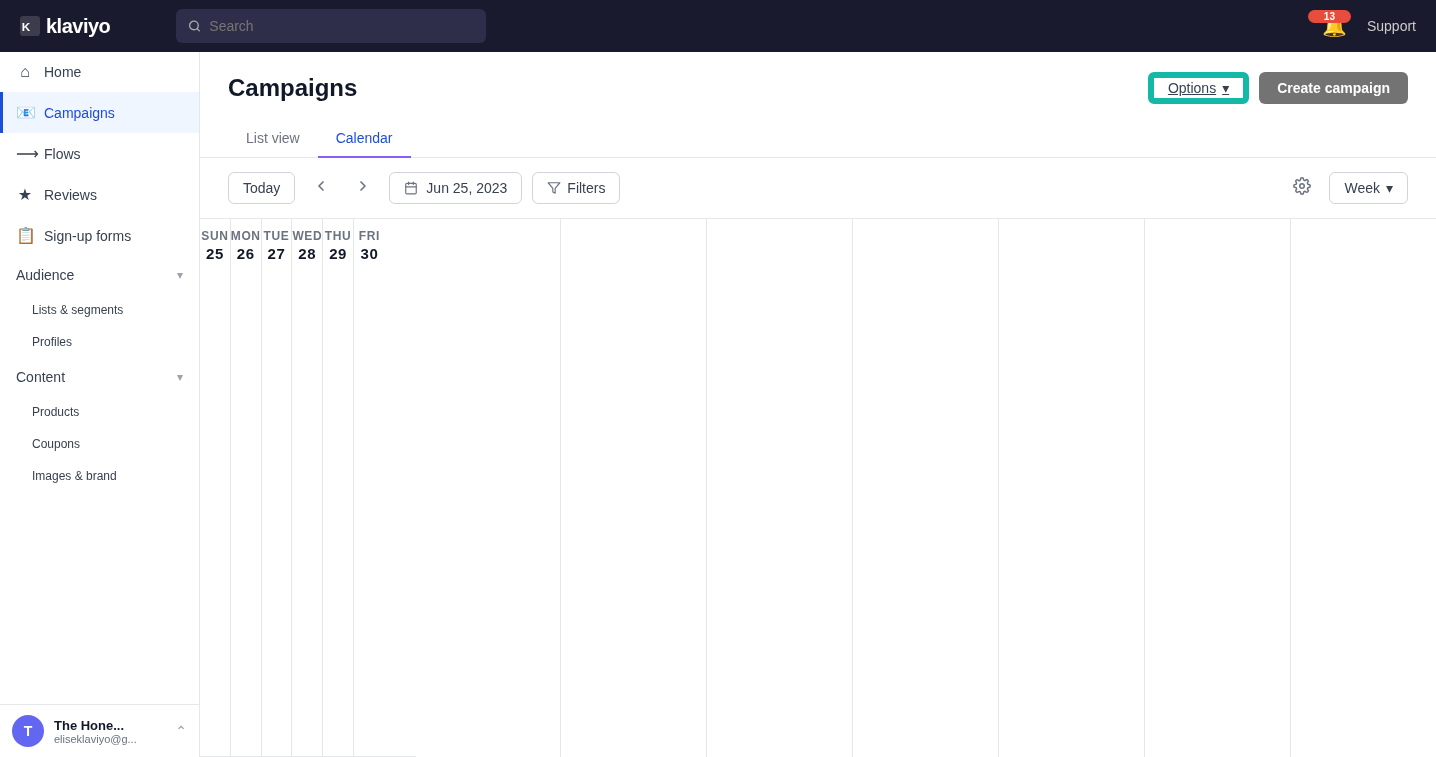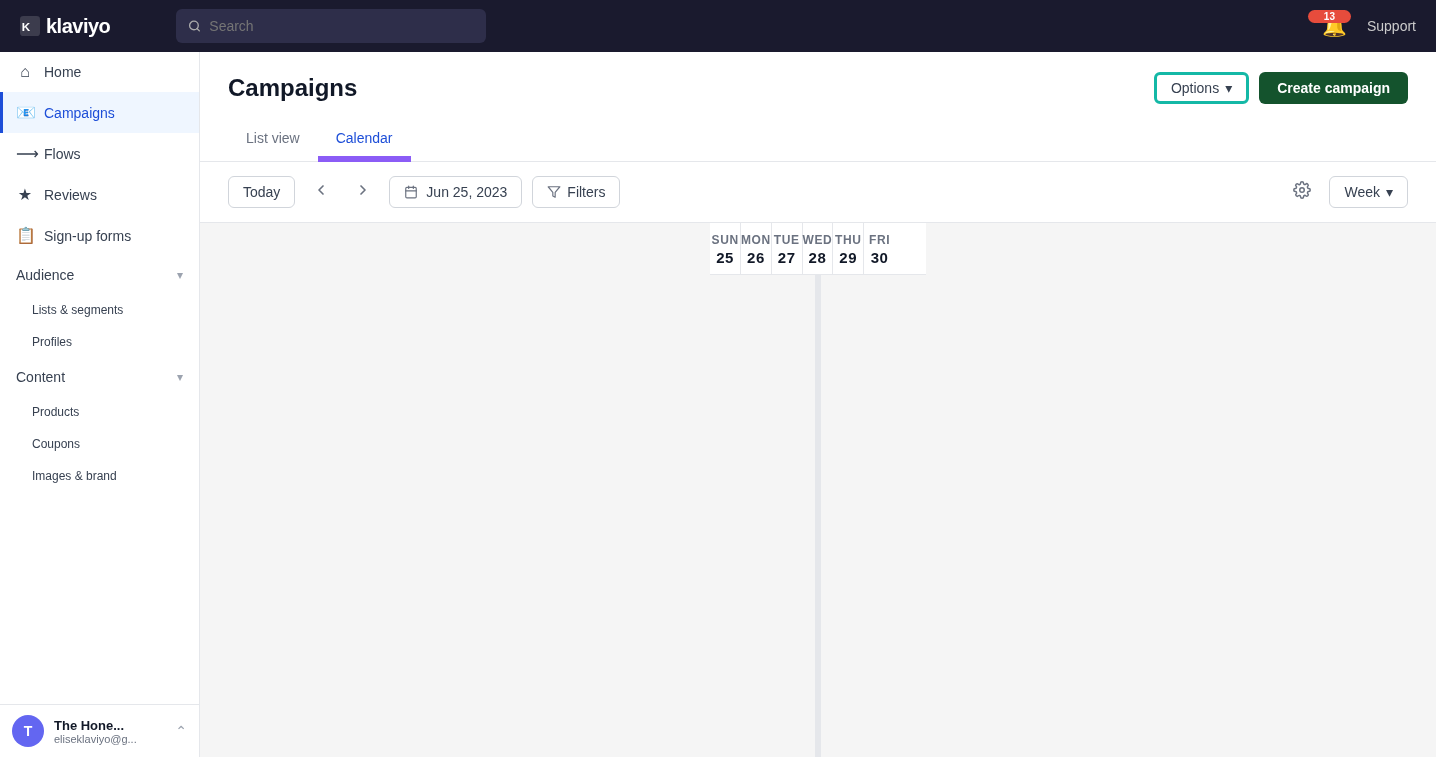--- a/index.html
+++ b/index.html
@@ -187,30 +187,31 @@
     }
     .page-actions {
       display: flex;
       gap: 10px;
     }
     .btn-options {
       display: flex;
       align-items: center;
       gap: 6px;
       background: #fff;
-      border: 3px solid #14b8a6;
+      border: 6px solid #14b8a6;
       border-radius: 6px;
       padding: 1px 14px;
       font-size: 14px;
       cursor: pointer;
       color: #374151;
       font-weight: 500;
+      text-decoration: underline;
     }
     .btn-create {
-      background: #14532d;
+      background: #737373;
       color: #fff;
       border: none;
       border-radius: 6px;
       padding: 8px 18px;
       font-size: 14px;
       font-weight: 600;
       cursor: pointer;
     }
     .tabs {
       display: flex;
@@ -220,21 +221,21 @@
       padding: 10px 18px;
       font-size: 14px;
       font-weight: 500;
       color: #6b7280;
       cursor: pointer;
       border-bottom: 2px solid transparent;
       margin-bottom: -1px;
     }
     .tab.active {
       color: #1d4ed8;
-      border-bottom: 6px solid #8b5cf6;
+      border-bottom: 2px solid #8b5cf6;
     }
 
     
     .calendar-toolbar {
       display: flex;
       align-items: center;
       gap: 10px;
       padding: 14px 28px;
       background: #fff;
       border-bottom: 1px solid #e5e7eb;
@@ -303,22 +304,21 @@
       cursor: pointer;
       color: #374151;
       font-weight: 500;
     }
 
     
     .calendar-area {
       flex: 1;
       overflow: hidden;
       display: flex;
-      flex-direction: column;
-      align-items: center;
+      flex-direction: row;
     }
     .calendar-header-row {
       display: grid;
       grid-template-columns: repeat(7, 1fr);
       background: #fff;
       border-bottom: 1px solid #e5e7eb;
     }
     .cal-day-header {
       text-align: center;
       padding: 10px 0 8px;

